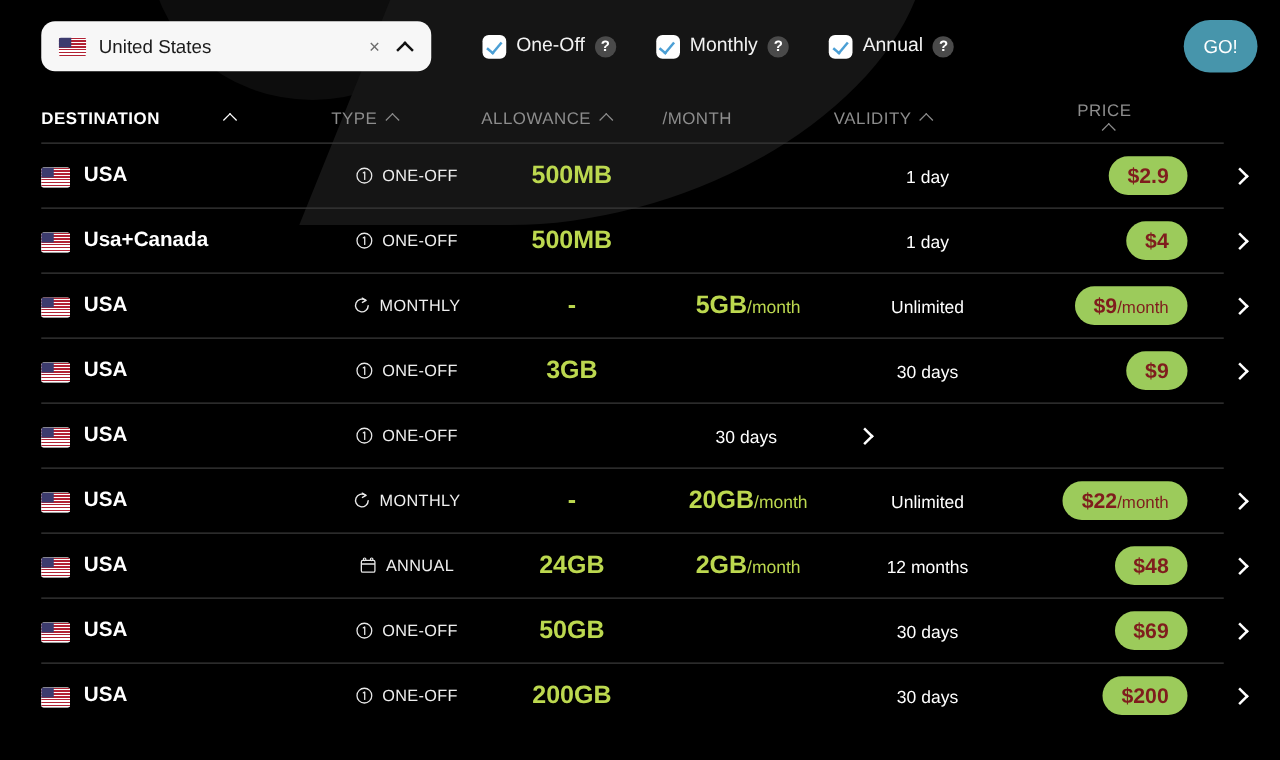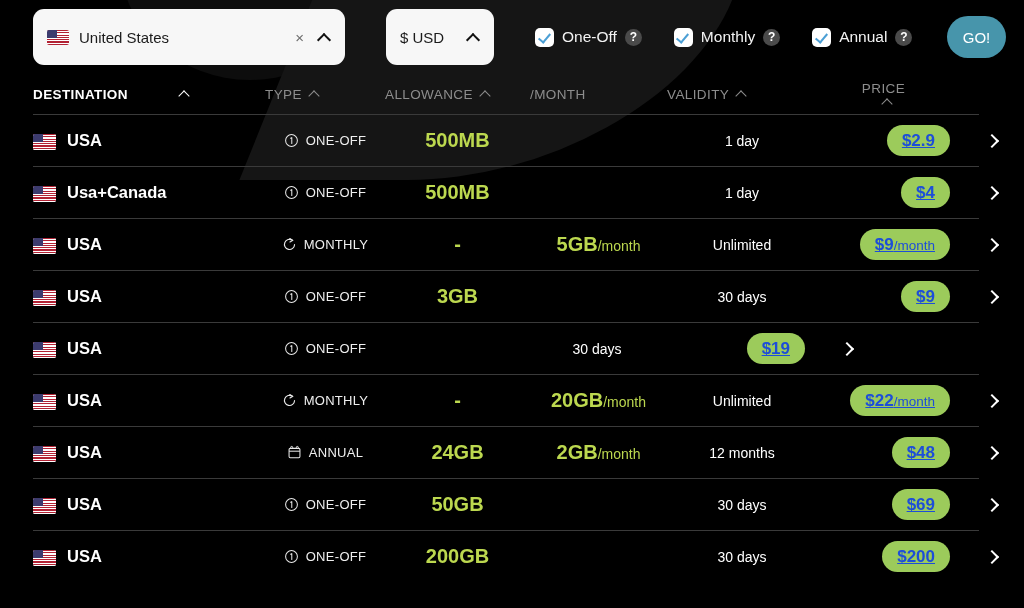--- a/index.html
+++ b/index.html
@@ -49,21 +49,21 @@
     height: 74px;
     display: flex;
     align-items: center;
     padding: 0 18px 0 33px;
     gap: 0;
   }
 
   .select-box {
     background: #f7f7f7;
     border-radius: 11px;
-    height: 56px;
+    height: 40px;
     display: flex;
     align-items: center;
     color: #1b1b1b;
     font-size: 15px;
     padding: 0 14px 0 14px;
     cursor: pointer;
     user-select: none;
   }
 
   .select-country { width: 312px; }
@@ -293,28 +293,27 @@
   }
 
   .validity {
     font-size: 14px;
     color: #ffffff;
     white-space: nowrap;
   }
 
   .price-pill {
     background: #9ccb5b;
-    color: #1d4ed8;
+    color: #7f1d1d;
     border-radius: 16px;
     padding: 5px 15px;
     font-size: 17px;
     font-weight: bold;
     white-space: nowrap;
     line-height: 1.25;
-    text-decoration: underline;
   }
   .price-pill .suffix {
     font-size: 13.5px;
     font-weight: normal;
   }
 
   .chevron {
     width: 40px;
     display: flex;
     align-items: center;
@@ -340,24 +339,20 @@
   <div class="select-box select-country">
     <span class="flag">
       <span class="stripes"></span>
         <span class="canton"></span>
     </span>
     <span class="select-label">United States</span>
     <span class="clear-x">×</span>
     <span class="caret"></span>
   </div>
 
-  <div class="select-box select-currency">
-    <span class="currency-label">$ USD</span>
-    <span class="caret"></span>
-  </div>
 
   <div class="filters">
 
     <div class="filter">
       <span class="checkbox"></span>
       <span class="filter-label">One-Off</span>
       <span class="help-icon">?</span>
     </div>
 
     <div class="filter">
@@ -572,23 +567,20 @@
                 <path d="M7.1 5.6 L8.3 4.9 L8.3 11.2" fill="none" stroke="#e8e8e8" stroke-width="1.1" stroke-linecap="round" stroke-linejoin="round"></path>
               </svg>
             </span>
             <span>ONE-OFF</span>
           </div>
         </div>
         <div class="cell col-month c-center"></div>
         <div class="cell col-validity c-center">
           <span class="validity">30 days</span>
         </div>
-        <div class="cell col-price c-right">
-          <span class="price-pill"><span>$19</span></span>
-        </div>
         <div class="chevron col-arrow">
           <i></i>
         </div>
       </div>
       <div class="row-sep"></div>
       <div class="row">
         <div class="cell col-destination">
           <div class="dest">
             <span class="flag">
               <span class="stripes"></span>

